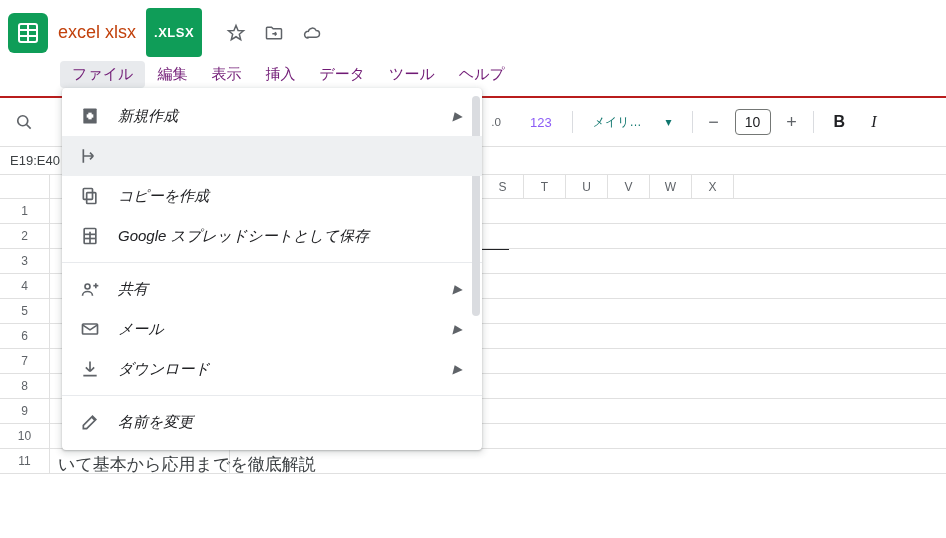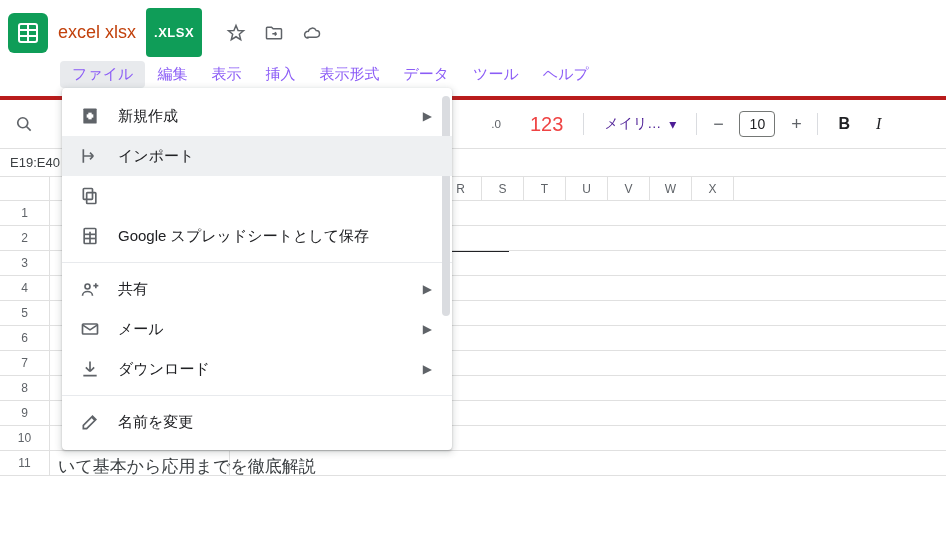--- a/index.html
+++ b/index.html
@@ -9,32 +9,32 @@
 .titlebar { display: flex; align-items: center; padding: 8px 8px 0 8px; gap: 10px; }
 .app-icon { width: 40px; height: 40px; background: #0f9d58; border-radius: 6px; display: flex; align-items: center; justify-content: center; }
 .app-icon svg { width: 24px; height: 24px; fill: #fff; }
 .doc-title { font-size: 18px; color: #c2410c; }
 .xlsx-badge { background: #0f9d58; color: #fff; font-weight: 700; font-size: 13px; padding: 17px 8px; border-radius: 4px; letter-spacing: .5px; }
 .title-icons { display: flex; gap: 18px; margin-left: 14px; }
 .title-icons span { color: #5f6368; display: flex; }
 .title-icons svg { width: 20px; height: 20px; fill: none; stroke: #5f6368; stroke-width: 1.8; }
 
 
-.menubar { display: flex; padding: 4px 0 8px 60px; gap: 0; font-size: 15px; color: #8b5cf6; border-bottom: 4px solid #b91c1c; }
+.menubar { display: flex; padding: 4px 0 8px 60px; gap: 0; font-size: 15px; color: #701a75; border-bottom: 2px solid #b91c1c; }
 .menubar .menu-item { padding: 4px 12px; border-radius: 4px; cursor: pointer; }
 .menubar .menu-item.active { background: #e8eaed; }
 
 
 .toolbar { display: flex; align-items: center; padding: 8px 8px; border-bottom: 1px solid #e0e0e0; gap: 6px; }
 .tb-icon { width: 32px; height: 32px; display: flex; align-items: center; justify-content: center; color:#5f6368; }
 .tb-icon svg { width: 20px; height: 20px; fill: #5f6368; }
 .tb-spacer { flex: 0 0 430px; }
-.tb-btn { padding: 4px 10px; color: #ef4444; font-size: 20px; }
+.tb-btn { padding: 4px 10px; color: #8b5cf6; font-size: 13px; }
 .tb-divider { width: 1px; height: 22px; background: #dadce0; margin: 0 4px; }
-.font-picker { display: flex; align-items: center; gap: 8px; color:#4c1d95; font-size: 14px; padding: 4px 10px; border-radius: 4px; }
+.font-picker { display: flex; align-items: center; gap: 24px; color:#0f766e; font-size: 12px; padding: 4px 10px; border-radius: 4px; }
 .size-group { display: flex; align-items: center; gap: 10px; }
 .size-btn { font-size: 18px; color: #5f6368; width: 22px; text-align: center; }
 .size-field { border: 1px solid #747775; border-radius: 4px; width: 36px; height: 26px; display: flex; align-items: center; justify-content: center; font-size: 14px; }
 .bold { font-weight: 700; font-size: 16px; padding: 0 10px; }
 .italic { font-style: italic; font-family: Georgia, serif; font-size: 16px; padding: 0 10px; }
 
 
 .namebox-row { display: flex; align-items: center; border-bottom: 1px solid #e0e0e0; }
 .namebox { font-size: 13px; color: #3c4043; padding: 6px 10px; width: 60px; }
 
@@ -51,21 +51,21 @@
 
 .cells { position: relative; }
 .cell-row { display: flex; height: 25px; border-bottom: 1px solid #e0e0e0; }
 .cell { border-right: 1px solid #e0e0e0; width: 42px; flex: 0 0 42px; }
 .cell.first { width: 180px; flex: 0 0 180px; }
 
 .overlay-text1 { position: absolute; left: 150px; top: 27px; font-size: 15px; color: #202124; border-bottom: 1px solid #202124; padding-bottom: 4px; padding-right: 260px; }
 .overlay-text2 { position: absolute; left: 8px; top: 254px; font-size: 17px; color: #3c4043; }
 
 
-.dropdown { position: absolute; left: 62px; top: 88px; width: 390px; background: #fff; border-radius: 4px; box-shadow: 0 2px 6px 2px rgba(60,64,67,.15), 0 1px 2px rgba(60,64,67,.3); padding: 8px 0; z-index: 10; }
+.dropdown { position: absolute; left: 62px; top: 88px; width: 420px; background: #fff; border-radius: 4px; box-shadow: 0 2px 6px 2px rgba(60,64,67,.15), 0 1px 2px rgba(60,64,67,.3); padding: 8px 0; z-index: 10; font-style: italic; }
 .dd-item { display: flex; align-items: center; padding: 10px 20px 10px 18px; gap: 18px; font-size: 15px; color: #202124; cursor: pointer; position: relative; }
 .dd-item.hover { background: #eef0f2; }
 .dd-item .dd-icon { width: 20px; height: 20px; display: flex; align-items: center; justify-content: center; color: #5f6368; }
 .dd-item .dd-icon svg { width: 20px; height: 20px; fill: #5f6368; }
 .dd-item .dd-label { flex: 1; }
 .dd-item .dd-shortcut { color: #5f6368; font-size: 14px; }
 .dd-item .dd-arrow { color: #5f6368; font-size: 12px; }
 .dd-sep { height: 1px; background: #e8eaed; margin: 6px 0; }
 .dd-scrollbar { position: absolute; right: 2px; top: 8px; width: 8px; height: 220px; background: #dadce0; border-radius: 4px; }
 </style>
@@ -102,21 +102,20 @@
         </svg>
       </span>
   </div>
 </div>
 
 <div class="menubar">
   <div class="menu-item active">ファイル</div>
   <div class="menu-item">編集</div>
   <div class="menu-item">表示</div>
   <div class="menu-item">挿入</div>
-  <div class="menu-item">表示形式</div>
   <div class="menu-item">データ</div>
   <div class="menu-item">ツール</div>
   <div class="menu-item">ヘルプ</div>
 </div>
 
 <div class="toolbar">
   <div class="tb-icon">
       <svg viewBox="0 0 24 24">
         <circle cx="10.5" cy="10.5" r="6" fill="none" stroke="#5f6368" stroke-width="2"></circle>
         <line x1="15" y1="15" x2="20" y2="20" stroke="#5f6368" stroke-width="2"></line>
@@ -235,30 +234,30 @@
     <span class="dd-arrow">▶</span>
   </div>
 
 
   <div class="dd-item hover">
     <span class="dd-icon">
         <svg viewBox="0 0 24 24">
           <path d="M4 4v16M4 12h12m0 0-4-4m4 4-4 4" fill="none" stroke="#5f6368" stroke-width="2"></path>
         </svg>
       </span>
-    <span class="dd-label">インポート</span>
   </div>
 
   <div class="dd-item">
     <span class="dd-icon">
         <svg viewBox="0 0 24 24">
           <rect x="8" y="8" width="11" height="13" rx="1" fill="none" stroke="#5f6368" stroke-width="2"></rect>
           <rect x="4" y="3" width="11" height="13" rx="1" fill="none" stroke="#5f6368" stroke-width="2"></rect>
         </svg>
       </span>
+    <span class="dd-label">コピーを作成</span>
   </div>
 
   <div class="dd-item">
     <span class="dd-icon">
         <svg viewBox="0 0 24 24">
           <rect x="5" y="3" width="14" height="18" rx="1" fill="none" stroke="#5f6368" stroke-width="2"></rect>
           <line x1="5" y1="10" x2="19" y2="10" stroke="#5f6368" stroke-width="2"></line>
           <line x1="5" y1="15" x2="19" y2="15" stroke="#5f6368" stroke-width="2"></line>
           <line x1="12" y1="7" x2="12" y2="21" stroke="#5f6368" stroke-width="2"></line>
         </svg>

